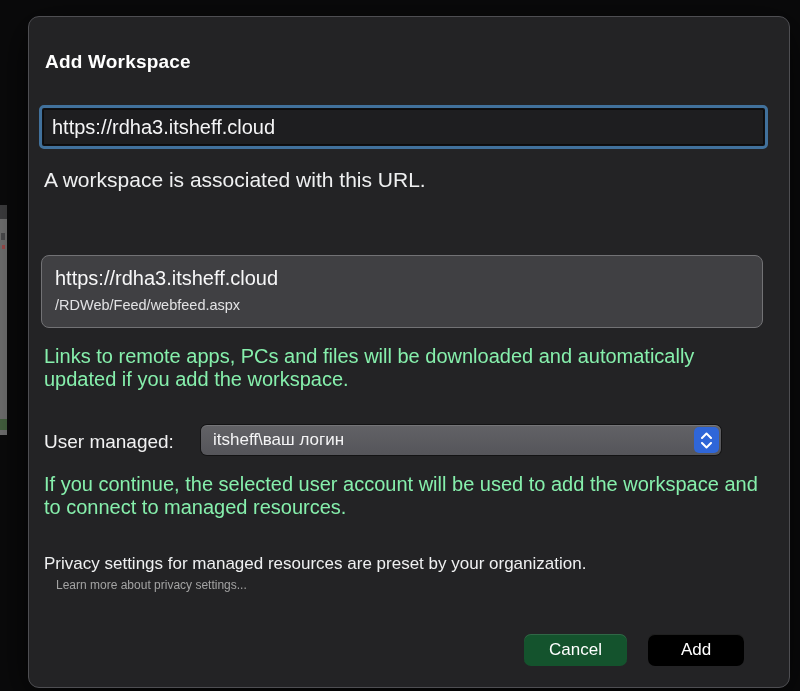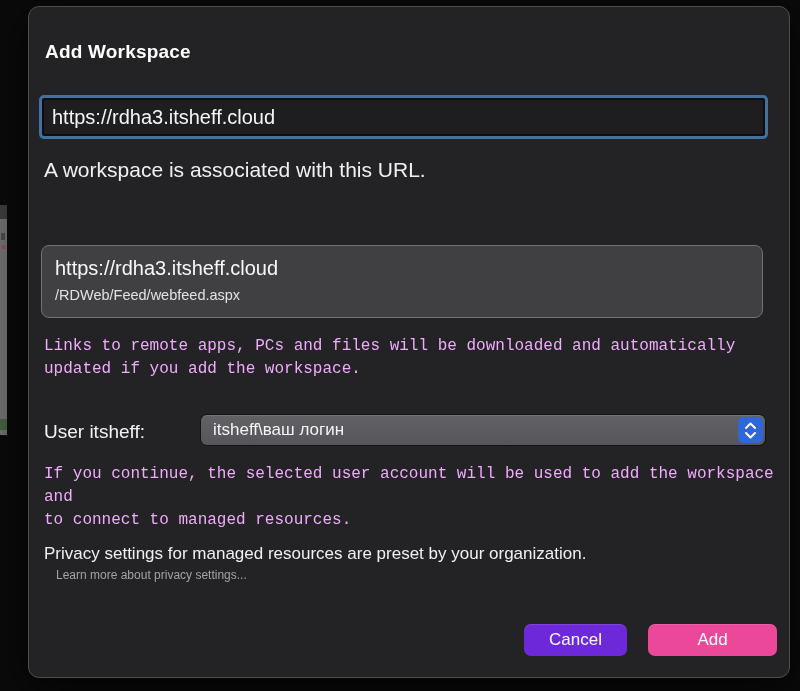--- a/index.html
+++ b/index.html
@@ -16,21 +16,21 @@
   .bg-sliver {
     position: absolute; left: 0; top: 205px; width: 7px; height: 230px;
     background: #6f6f6f;
   }
   .bg-sliver .sliver-top    { position: absolute; left: 0; top: 0; width: 100%; height: 14px; background: #3c3c3e; }
   .bg-sliver .sliver-mark-a { position: absolute; left: 1px; top: 28px; width: 4px; height: 7px; background: #4a4a4c; }
   .bg-sliver .sliver-mark-b { position: absolute; left: 2px; top: 40px; width: 3px; height: 4px; background: #9a4a4a; }
   .bg-sliver .sliver-green  { position: absolute; left: 0; top: 214px; width: 100%; height: 11px; background: #44603f; }
 
   .dialog {
-    position: absolute; left: 28px; top: 6px;
+    position: absolute; left: 28px; top: 16px;
     width: 762px; height: 672px;
     background: #232325;
     border: 1px solid #4e4e52;
     border-radius: 11px;
     box-shadow: 0 10px 40px rgba(0,0,0,0.7);
   }
 
   .dlg-title {
     position: absolute; left: 16px; top: 34px;
     font-size: 19px; font-weight: 700; color: #ffffff;
@@ -79,30 +79,30 @@
     position: absolute; left: 13px; top: 11px;
     font-size: 20px; color: #f7f7f8;
   }
   .ws-url-path {
     position: absolute; left: 13px; top: 41px;
     font-size: 14.5px; color: #e2e2e4;
   }
 
   .para {
     position: absolute; left: 15px;
-    font-size: 16px; line-height: 23px; color: #f0abfc; font-family: Liberation Mono, monospace;
+    font-size: 20px; line-height: 23px; color: #86efac;
   }
   .links-note { top: 328px; }
   .account-note { top: 456px; }
 
   .ua-label { top: 414px; }
 
   .ua-select {
     position: absolute; left: 172px; top: 408px;
-    width: 564px; height: 30px;
+    width: 520px; height: 30px;
     background: linear-gradient(#626266, #55555a);
     border-radius: 6px;
     box-shadow: 0 0 0 1px rgba(0,0,0,0.45), inset 0 1px 0 rgba(255,255,255,0.12);
     cursor: default;
   }
   .ua-select-value {
     position: absolute; left: 12px; top: 50%;
     transform: translateY(-50%);
     font-size: 17px; color: #f4f4f5;
     white-space: nowrap;
@@ -127,22 +127,22 @@
 
   .btn {
     position: absolute; top: 617px; height: 32px;
     border: none; border-radius: 7px;
     font-size: 17px; color: #ffffff;
     font-family: "Liberation Sans", "DejaVu Sans", sans-serif;
     display: flex; align-items: center; justify-content: center;
     cursor: default;
     box-shadow: inset 0 1px 0 rgba(255,255,255,0.12);
   }
-  .btn-cancel { left: 495px; width: 103px; background: #6d28d9; }
-  .btn-add   { left: 619px; width: 129px; background: #ec4899; }
+  .btn-cancel { left: 495px; width: 103px; background: #14532d; }
+  .btn-add   { left: 619px; width: 96px; background: #000000; }
 </style>
 </head>
 <body>
 
 <div class="stage">
 
   <div class="bg-sliver">
     <div class="sliver-top"></div>
     <div class="sliver-mark-a"></div>
     <div class="sliver-mark-b"></div>
@@ -163,21 +163,21 @@
     <div class="ws-url-box">
       <div class="ws-url-host">https://rdha3.itsheff.cloud</div>
       <div class="ws-url-path">/RDWeb/Feed/webfeed.aspx</div>
     </div>
 
     <div class="para links-note">
       <div>Links to remote apps, PCs and files will be downloaded and automatically</div>
       <div>updated if you add the workspace.</div>
     </div>
 
-    <div class="section-label ua-label">User itsheff:</div>
+    <div class="section-label ua-label">User managed:</div>
 
     <div class="ua-select">
       <span class="ua-select-value">itsheff\ваш логин</span>
       <span class="ua-stepper">
         <svg class="chev" width="13" height="7" viewBox="0 0 13 7">
           <path d="M2 6 L6.5 1.5 L11 6" fill="none" stroke="#ffffff" stroke-width="2" stroke-linecap="round" stroke-linejoin="round"></path>
         </svg>
         <svg class="chev" width="13" height="7" viewBox="0 0 13 7">
           <path d="M2 1 L6.5 5.5 L11 1" fill="none" stroke="#ffffff" stroke-width="2" stroke-linecap="round" stroke-linejoin="round"></path>
         </svg>

